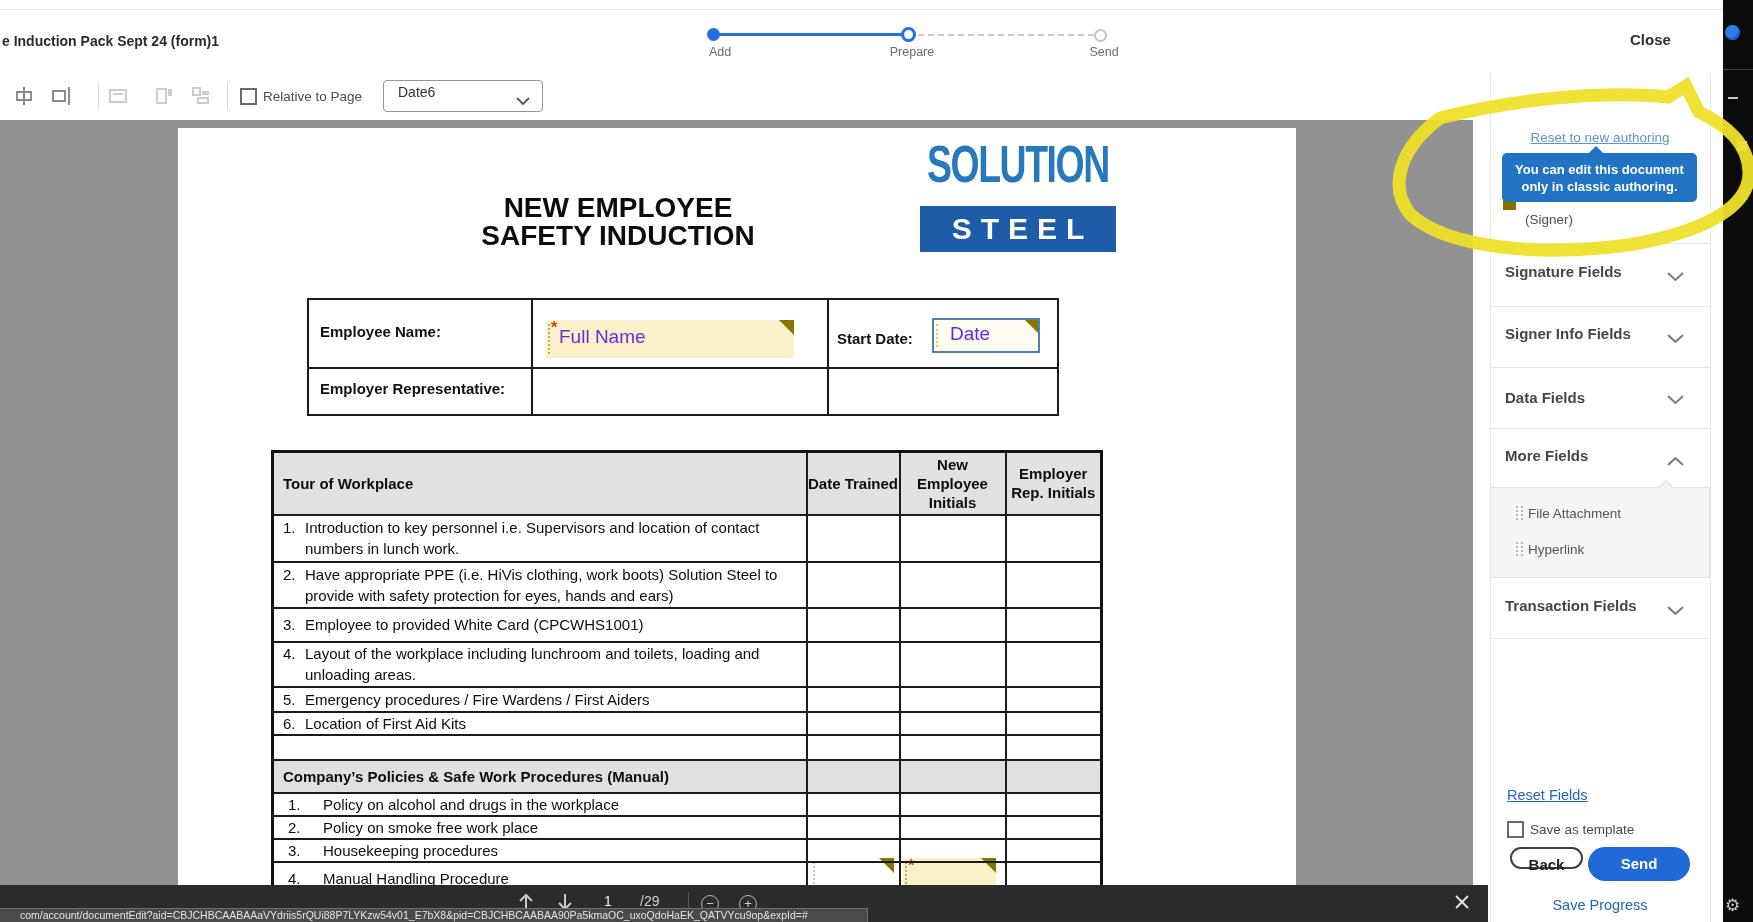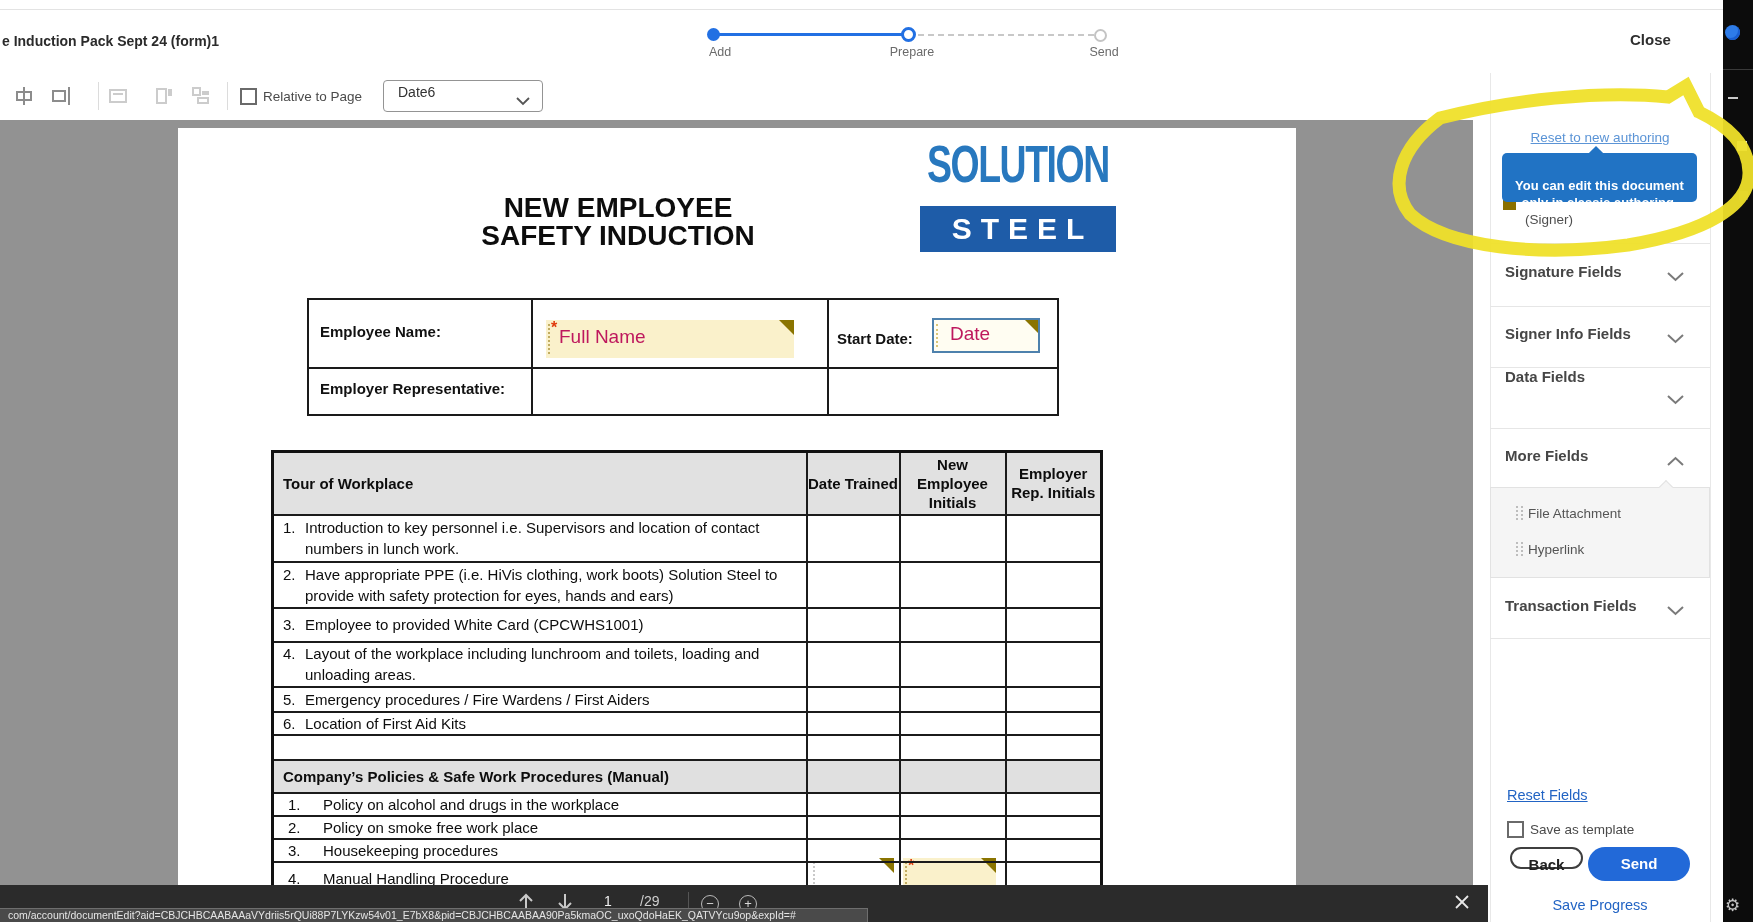--- a/index.html
+++ b/index.html
@@ -38,21 +38,21 @@
   .info-tbl{left:129px;top:170px;width:748px;height:114px;border:2.5px solid #1a1a1a;background:#fff;}
   .iv1{left:222px;top:0;width:2px;height:114px;background:#1a1a1a;}
   .iv2{left:518px;top:0;width:2px;height:114px;background:#1a1a1a;}
   .ih1{left:0;top:67px;width:748px;height:2px;background:#1a1a1a;}
   .ilabel{font-size:15px;font-weight:bold;color:#111;}
   
   .field{overflow:hidden;}
   .fold{position:absolute;top:0;right:0;width:0;height:0;border-top:15px solid #8a7400;border-left:15px solid transparent;}
   .handle{position:absolute;left:2px;top:4px;bottom:4px;width:3px;border-left:2px dotted #c2ad62;}
   .req{position:absolute;left:5px;top:-1px;color:#e03a0c;font-size:16px;font-weight:bold;}
-  .ph{position:absolute;left:13px;top:6px;font-size:19px;color:#be185d;}
+  .ph{position:absolute;left:13px;top:6px;font-size:19px;color:#6d28d9;}
   .f-name{left:368px;top:192px;width:248px;height:38px;background:#faf1cb;}
   .f-date{left:754px;top:190px;width:104px;height:31px;background:#fffdf2;border:2px solid #4e81ad;}
   .f-date .handle{border-left:2px dotted #d9c679;}
   .f-b1{left:633px;top:730px;width:83px;height:34px;background:#fff;}
   .f-b1 .handle{border-left:2px dotted #c9c9c9;}
   .f-b2{left:725px;top:730px;width:93px;height:34px;background:#faf1cb;}
   
   .chk{position:absolute;left:93px;top:322px;width:829px;border-collapse:collapse;table-layout:fixed;
        font-size:15px;color:#0d0d0d;border:3px solid #111;}
   .chk td,.chk th{border:2px solid #1b1b1b;padding:0;vertical-align:middle;line-height:21px;}
@@ -65,21 +65,21 @@
   .secrow td{background:#e0e0e0;}
   .secrow .t{font-weight:bold;padding-left:9px;}
   
   .sidebar{left:1473px;top:73px;width:250px;height:849px;background:#fff;}
   .sb-line{left:17px;width:220px;height:1px;background:#e6e6e6;}
   .sb-vl{top:0;width:1px;height:849px;background:#e8e8e8;}
   .sb-head{left:32px;font-size:15px;font-weight:bold;color:#464646;cursor:pointer;}
   .sb-chev{left:194px;cursor:pointer;}
   .switch-link{left:17px;top:57px;width:220px;text-align:center;font-size:13.5px;color:#5b94d6;text-decoration:underline;cursor:pointer;}
   .tip{left:29px;top:80px;width:195px;height:49px;background:#2173c4;border-radius:5px;z-index:3;
-       color:#fff;font-size:13px;font-weight:bold;text-align:center;line-height:17px;padding-top:24px;box-sizing:border-box;}
+       color:#fff;font-size:13px;font-weight:bold;text-align:center;line-height:17px;padding-top:8px;box-sizing:border-box;}
   .tip-arrow{left:118px;top:75px;width:10px;height:10px;background:#2173c4;transform:rotate(45deg);z-index:2;}
   .swatch{left:30px;top:124px;width:13px;height:13px;background:#8a7000;z-index:1;}
   .signer-role{left:52px;top:139px;font-size:13.5px;color:#4f4f4f;}
   .more-panel{left:17px;top:414px;width:218px;height:89px;background:#f5f5f5;border:1px solid #e2e2e2;}
   .notch{left:188px;top:409px;width:9px;height:9px;background:#f5f5f5;border-left:1px solid #e2e2e2;border-top:1px solid #e2e2e2;transform:rotate(45deg);}
   .drag{width:3px;height:14px;border-left:2px dotted #bdbdbd;border-right:2px dotted #bdbdbd;}
   .sb-item{font-size:13.5px;color:#555;cursor:pointer;}
   .reset-link{left:34px;top:714px;font-size:14.5px;color:#2264c4;text-decoration:underline;cursor:pointer;}
   .st-check{left:34px;top:748px;width:13px;height:13px;border:2px solid #6a6a6a;background:#fff;cursor:pointer;}
   .st-label{left:57px;top:749px;font-size:13.5px;color:#4a4a4a;}
@@ -90,21 +90,21 @@
   .save-progress{left:17px;top:824px;width:220px;text-align:center;font-size:14.5px;color:#2264c4;cursor:pointer;}
   .scroll-up{left:1477px;top:127px;width:0;height:0;border-left:5px solid transparent;border-right:5px solid transparent;border-bottom:7px solid #8f8f8f;}
   .scroll-thumb{left:1477px;top:139px;width:9px;height:24px;border-radius:5px;background:#a9a9a9;cursor:pointer;}
   
   .bbar{left:0;top:885px;width:1488px;height:37px;background:#2b2b2b;}
   .bb-num{top:8px;font-size:14px;}
   .bb-div{left:688px;top:7px;width:1px;height:22px;background:#555;}
   .bb-circle{top:10px;width:16px;height:16px;border:1.5px solid #b9b9b9;border-radius:50%;color:#d8d8d8;
              text-align:center;line-height:15px;font-size:13px;cursor:pointer;}
   .statusbar{left:0;top:908px;width:868px;height:14px;background:#4a4a4a;border-top:1px solid #6e6e6e;border-right:1px solid #6e6e6e;
-             font-size:10.5px;color:#e5e5e5;line-height:13px;padding-left:8px;white-space:nowrap;overflow:hidden;z-index:6;box-sizing:border-box;}
+             font-size:10.5px;color:#e5e5e5;line-height:13px;padding-left:20px;white-space:nowrap;overflow:hidden;z-index:6;box-sizing:border-box;}
   
   .edge{left:1723px;top:0;width:30px;height:922px;background:#0c0c0c;z-index:4;}
   .edge-div{left:1723px;top:69px;width:30px;height:1px;background:#3a3a3a;z-index:5;}
   .edge-app{left:1725px;top:25px;width:15px;height:15px;border-radius:50%;background:#2e7ce8;z-index:5;
             box-shadow:inset -2px -2px 0 #1a5fd0;}
   .edge-minus{left:1728px;top:97px;width:10px;height:2px;background:#c9c9c9;z-index:5;}
   .edge-sq1{left:1737px;top:141px;width:10px;height:10px;background:#d8d8d8;z-index:5;}
   .edge-sq2{left:1739px;top:191px;width:9px;height:9px;background:#474747;z-index:5;}
   .edge-gear{left:1725px;top:895px;font-size:17px;color:#c4c4c4;z-index:5;font-family:"DejaVu Sans",sans-serif;}
   .annotation{left:0;top:0;z-index:50;pointer-events:none;}
@@ -341,21 +341,21 @@
           <polyline points="1,1 8.5,8 16,1" stroke="#7a7a7a" stroke-width="2" fill="none"></polyline>
         </svg></span>
     <div class="abs sb-line" style="top:233px;"></div>
 
     <div class="abs sb-head" style="top:252px;">Signer Info Fields</div>
     <span class="abs sb-chev" style="top:257px;"><svg width="17" height="10">
           <polyline points="1,1 8.5,8 16,1" stroke="#7a7a7a" stroke-width="2" fill="none"></polyline>
         </svg></span>
     <div class="abs sb-line" style="top:294px;"></div>
 
-    <div class="abs sb-head" style="top:295px;">Data Fields</div>
+    <div class="abs sb-head" style="top:316px;">Data Fields</div>
     <span class="abs sb-chev" style="top:318px;"><svg width="17" height="10">
           <polyline points="1,1 8.5,8 16,1" stroke="#7a7a7a" stroke-width="2" fill="none"></polyline>
         </svg></span>
     <div class="abs sb-line" style="top:355px;"></div>
 
     <div class="abs sb-head" style="top:374px;">More Fields</div>
     <span class="abs sb-chev" style="top:379px;"><svg width="17" height="10">
           <polyline points="1,9 8.5,2 16,9" stroke="#7a7a7a" stroke-width="2" fill="none"></polyline>
         </svg></span>
     <div class="abs more-panel"></div>

